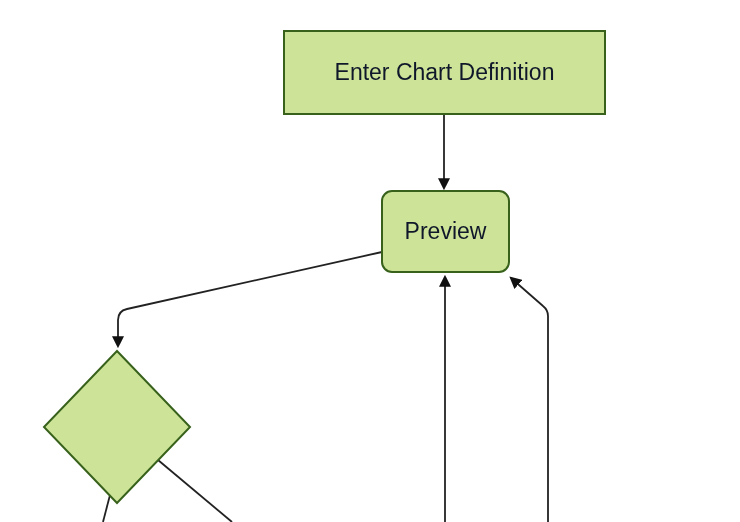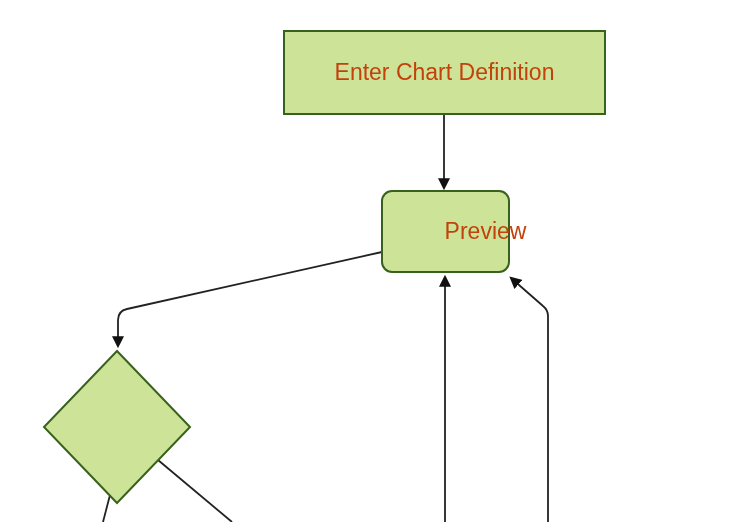--- a/index.html
+++ b/index.html
@@ -28,21 +28,21 @@
   .node-shape {
     stroke-width: 2px;
   }
   .node-label {
     position: absolute;
     display: flex;
     align-items: center;
     justify-content: center;
     text-align: center;
     font-size: 23px;
-    color: #c2410c;
+    color: #0f172a;
     pointer-events: none;
   }
 </style>
 </head>
 <body>
 
 <div class="canvas">
 
   <svg width="740" height="522" viewBox="0 0 740 522">
     <defs>
@@ -65,16 +65,16 @@
 
     <rect class="node-shape" x="284" y="31" width="321" height="83" fill="#cde498" stroke="#38621c"></rect>
 
     <rect class="node-shape" x="382" y="191" width="127" height="81" rx="10" ry="10" fill="#cde498" stroke="#38621c"></rect>
 
     <polygon class="node-shape" points="117,351 190,427 117,503 44,427" fill="#cde498" stroke="#38621c"></polygon>
   </svg>
 
   <div class="node-label" style="left:284px; top:31px; width:321px; height:83px;">Enter Chart Definition</div>
 
-  <div class="node-label" style="left:382px; top:191px; width:127px; height:81px;padding-left:40px;">Preview</div>
+  <div class="node-label" style="left:382px; top:191px; width:127px; height:81px;">Preview</div>
 
 
 </div>
 
 </body></html>

